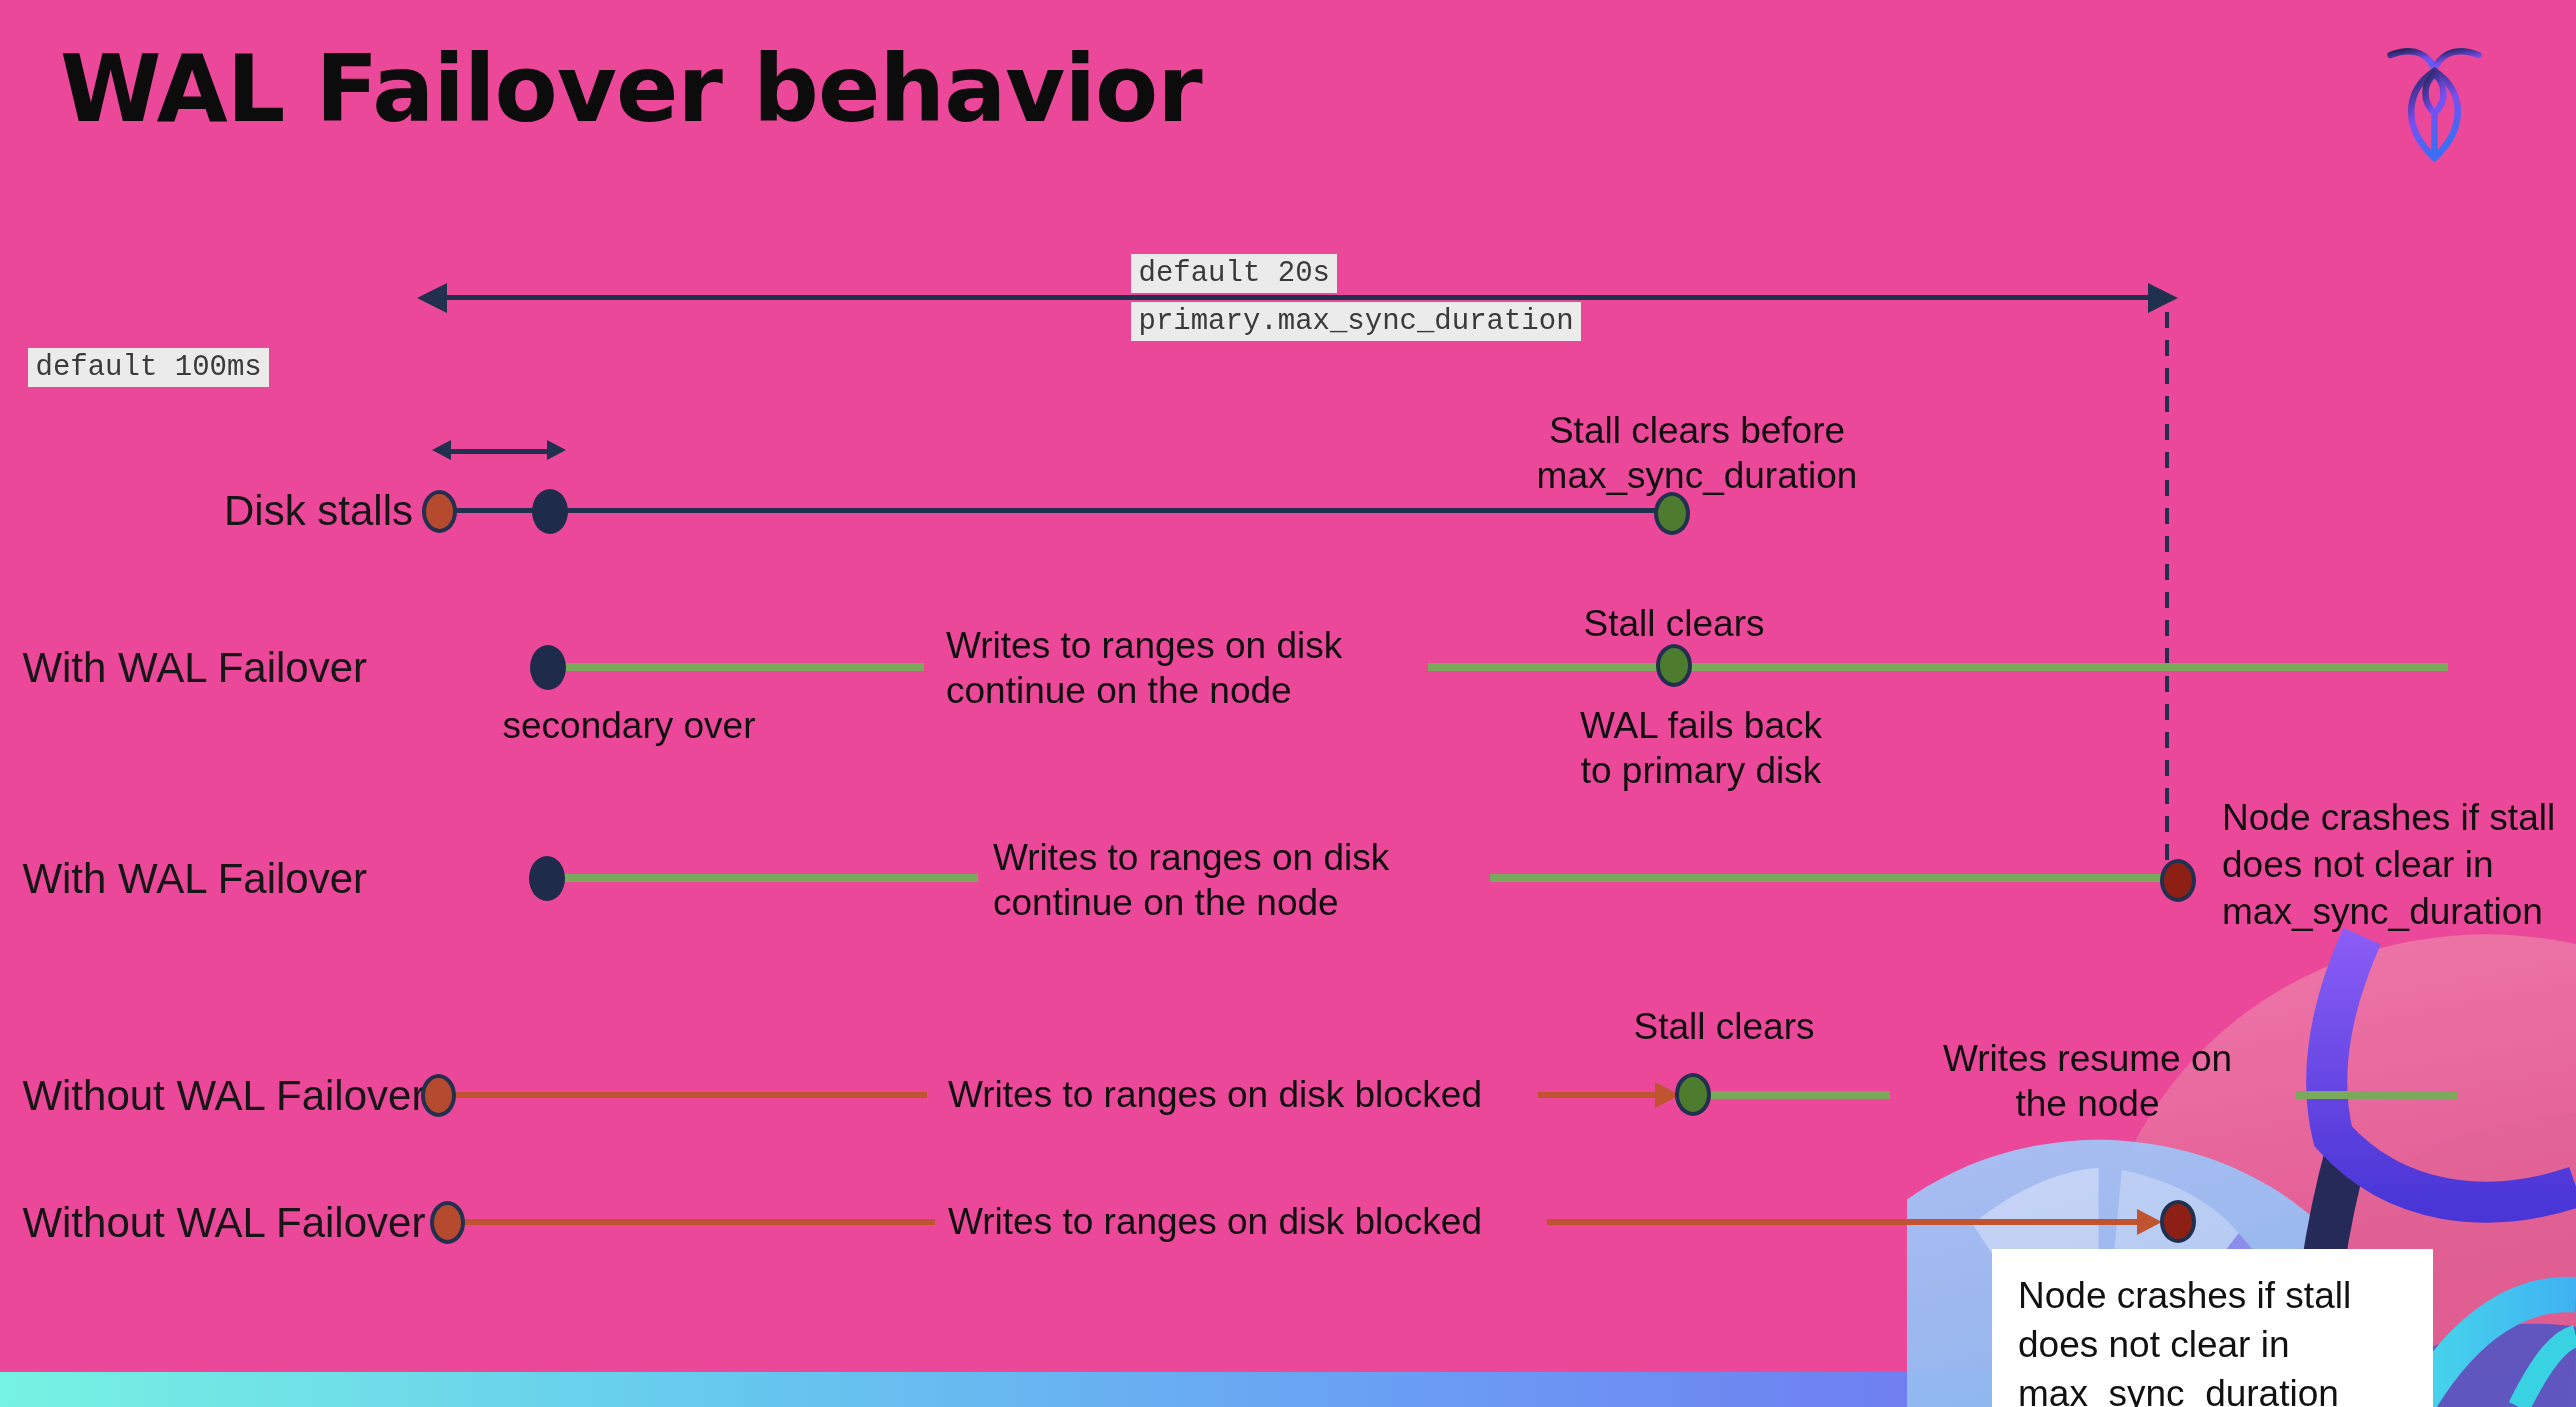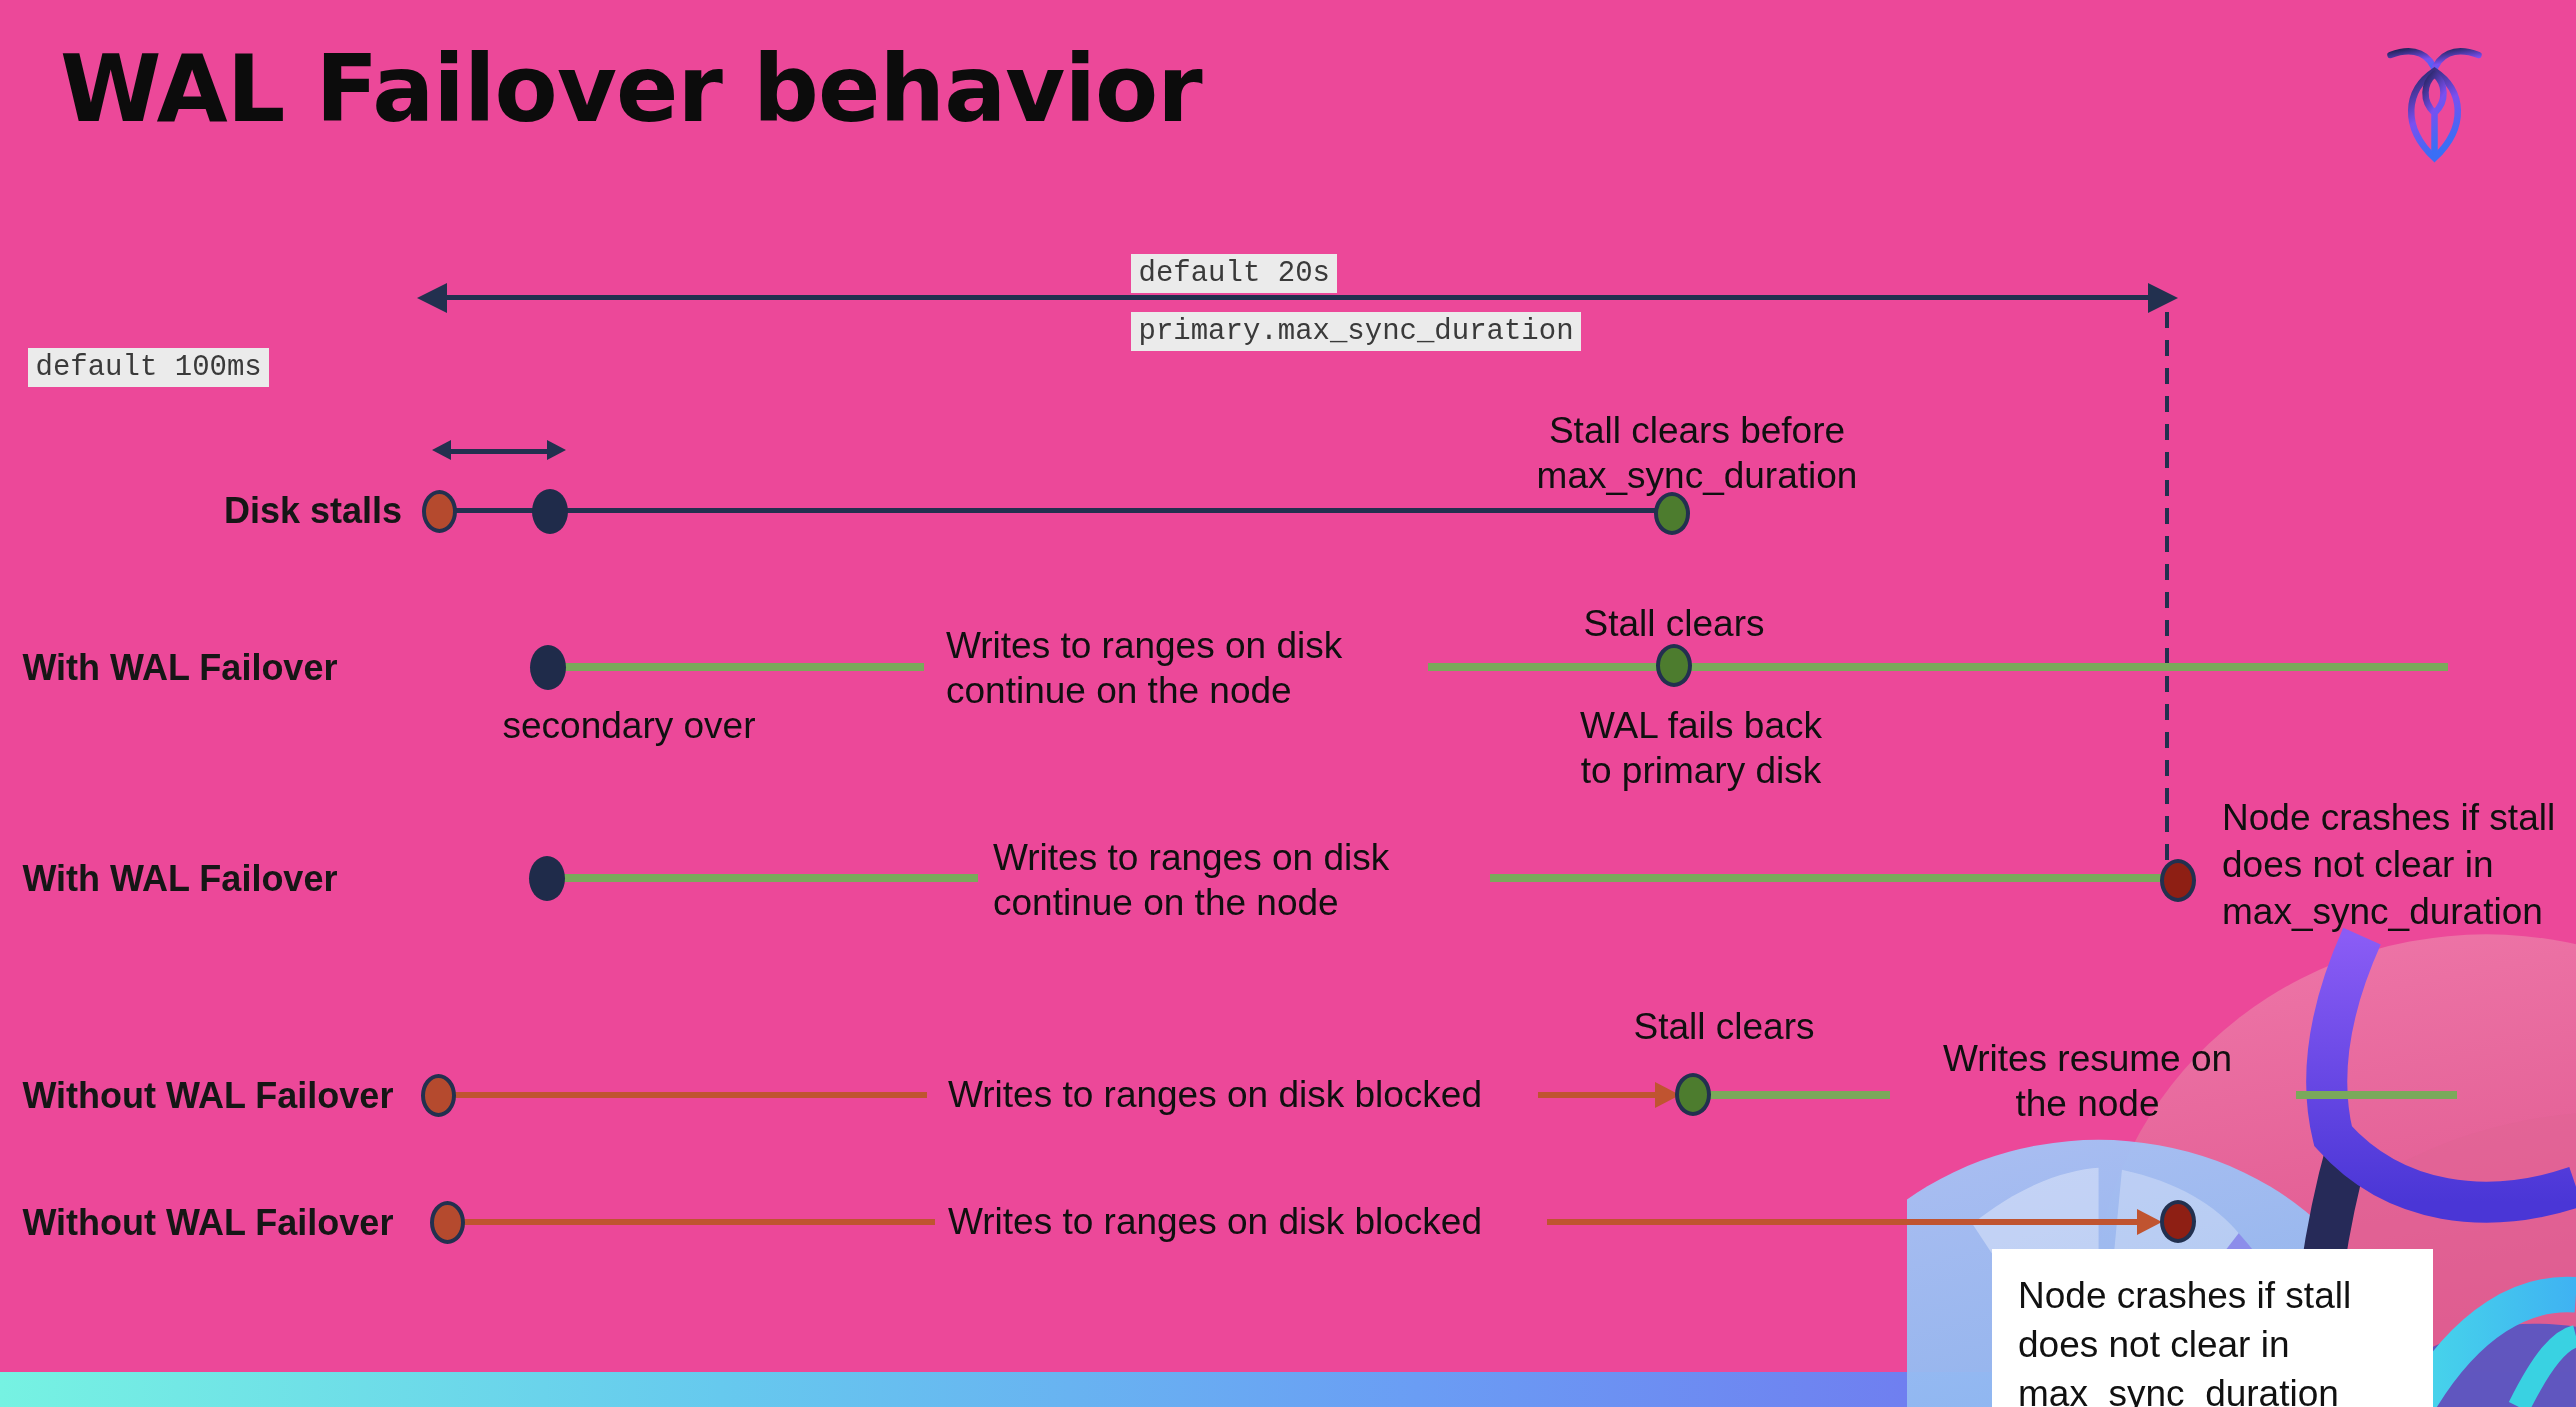--- a/index.html
+++ b/index.html
@@ -5,25 +5,25 @@
   html,body{margin:0;padding:0;background:#fff;}
   .canvas{position:relative;width:2576px;height:1408px;background:#ec4899;overflow:hidden;
           font-family:"Liberation Sans",sans-serif;color:#111;}
   
   .title{position:absolute;left:60px;top:36px;font-size:92px;font-weight:700;
          letter-spacing:-0.9px;color:#0c0c0c;font-family:"DejaVu Sans","Liberation Sans",sans-serif;}
   .logo{position:absolute;left:2382px;top:41px;width:105px;height:125px;}
   
   .codebox{position:absolute;z-index:12;}
   .code{display:table;font-family:"Liberation Mono","DejaVu Sans Mono",monospace;
-        font-size:29px;line-height:39px;background:#ebebeb;color:#3a3a3a;padding:0 7.5px;margin-bottom:19px;}
+        font-size:29px;line-height:39px;background:#ebebeb;color:#3a3a3a;padding:0 7.5px;margin-bottom:9px;}
   
   .ann{position:absolute;font-size:37px;line-height:45px;color:#101010;z-index:11;}
   .center{text-align:center;}
-  .rowlbl{position:absolute;font-size:36px;line-height:45px;color:#161616;z-index:11;font-weight:bold;}
+  .rowlbl{position:absolute;font-size:42px;line-height:45px;color:#161616;z-index:11;}
   
   .hline{position:absolute;z-index:10;}
   .navy-l{background:#22304f;height:4.7px;}
   .green-l{background:#7aa95b;height:8.4px;}
   .red-l{background:#c05430;height:5.6px;}
   .vdash{position:absolute;width:3.7px;z-index:9;
          background:repeating-linear-gradient(180deg,#22304f 0 16px,transparent 16px 28px);}
   
   .ah{position:absolute;width:0;height:0;z-index:10;}
   .ah-left-navy{border-top:15px solid transparent;border-bottom:15px solid transparent;border-right:30px solid #22304f;}

